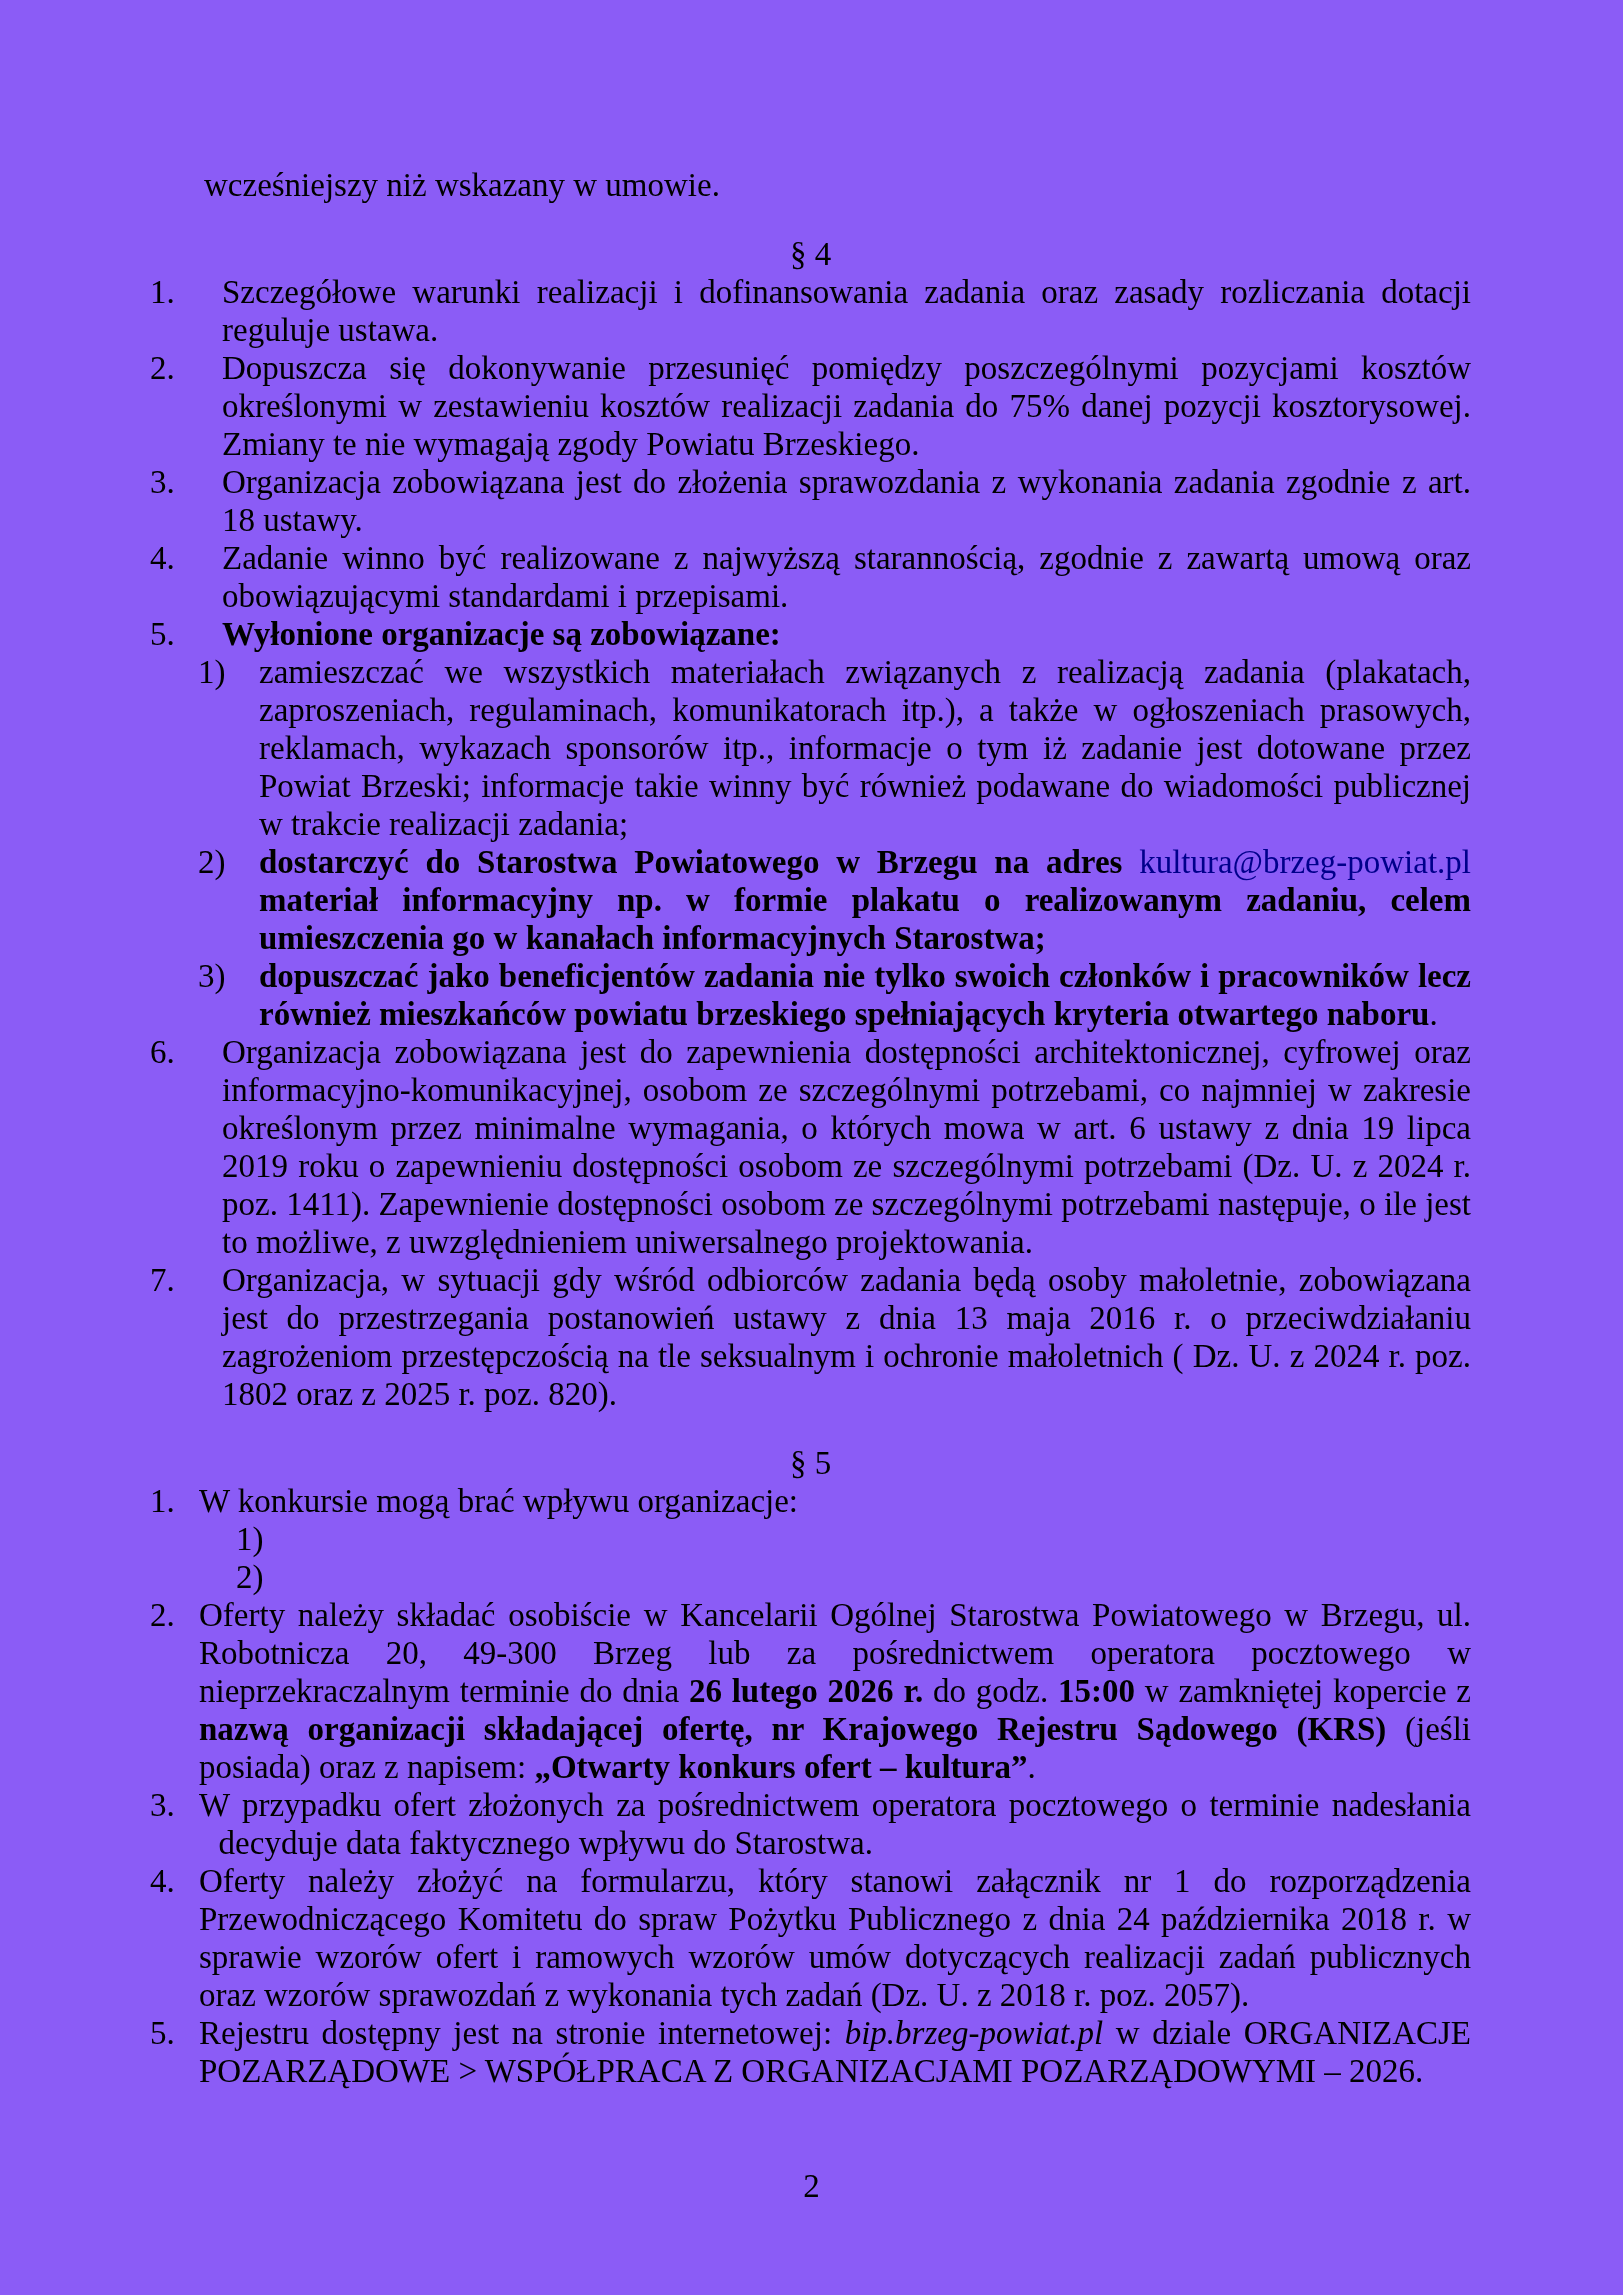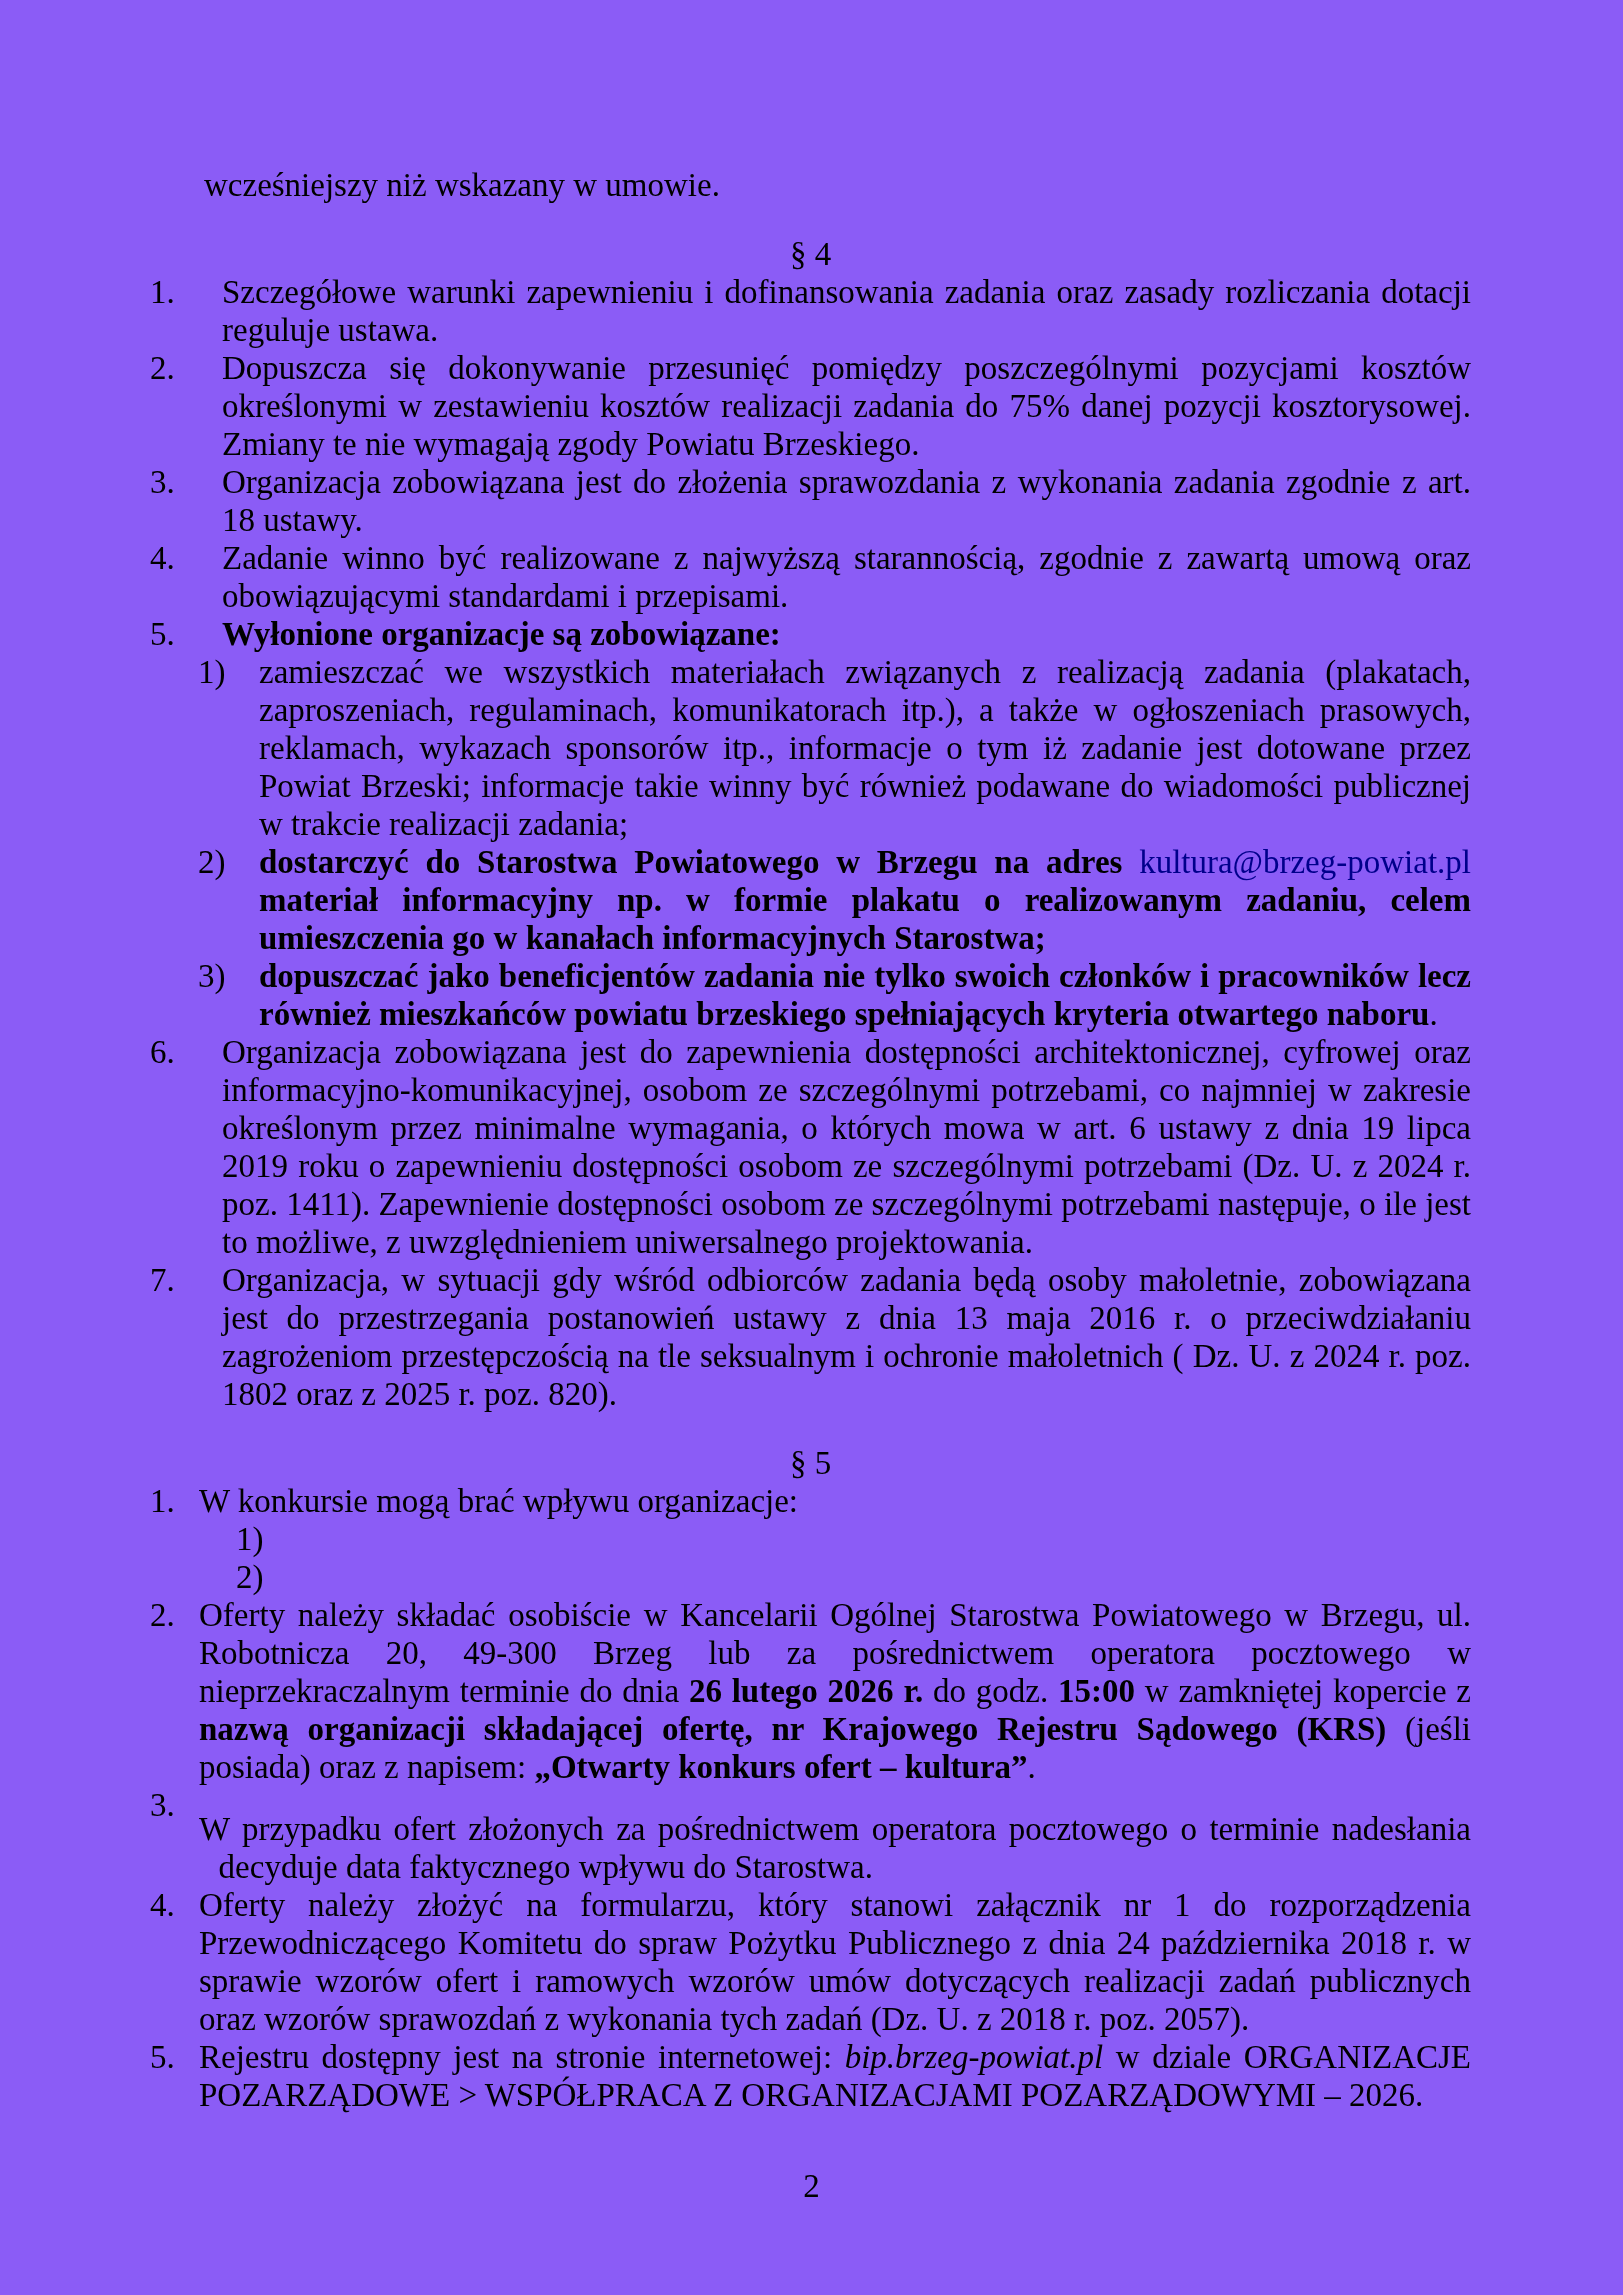--- a/index.html
+++ b/index.html
@@ -39,21 +39,21 @@
   .num { flex: 0 0 72px; }
   .l1b .num { flex-basis: 49px; }
   .l2 { padding-left: 48px; }
   .l2 .num { flex-basis: 61px; }
   .l2b { padding-left: 86px; }
   .l2b .num { flex-basis: 51px; }
   .txt {
     flex: 1 1 auto;
     text-align: justify;
   }
-  .hang30 .txt { padding-left: 19.6px; text-indent: -19.6px; margin-top: 24px; }
+  .hang30 .txt { padding-left: 19.6px; text-indent: -19.6px; }
   .bold { font-weight: bold; }
   .it { font-style: italic; }
   .link {
     color: #00008B;
     font-weight: normal;
     text-decoration: none;
   }
   .pageno {
     position: absolute;
     left: 0;
@@ -67,21 +67,21 @@
 
 <div class="page">
   <div class="content">
 
     <p class="intro">wcześniejszy niż wskazany w umowie.</p>
 
     <h2 class="sect">§ 4</h2>
 
     <div class="li l1">
       <span class="num">1.</span>
-      <div class="txt">Szczegółowe warunki zapewnieniu i dofinansowania zadania oraz zasady rozliczania dotacji reguluje ustawa.</div>
+      <div class="txt">Szczegółowe warunki realizacji i dofinansowania zadania oraz zasady rozliczania dotacji reguluje ustawa.</div>
     </div>
 
     <div class="li l1">
       <span class="num">2.</span>
       <div class="txt">Dopuszcza się dokonywanie przesunięć pomiędzy poszczególnymi pozycjami kosztów określonymi w zestawieniu kosztów realizacji zadania do 75% danej pozycji kosztorysowej. Zmiany te nie wymagają zgody Powiatu Brzeskiego.</div>
     </div>
 
     <div class="li l1">
       <span class="num">3.</span>
       <div class="txt">Organizacja zobowiązana jest do złożenia sprawozdania z wykonania zadania zgodnie z art. 18 ustawy.</div>

